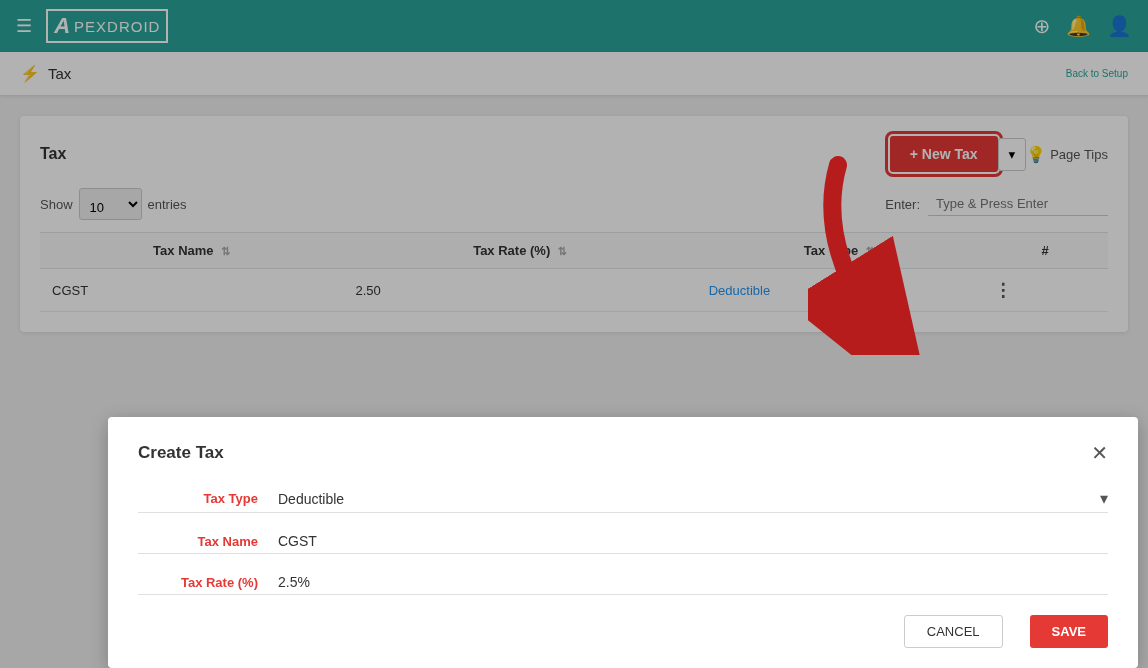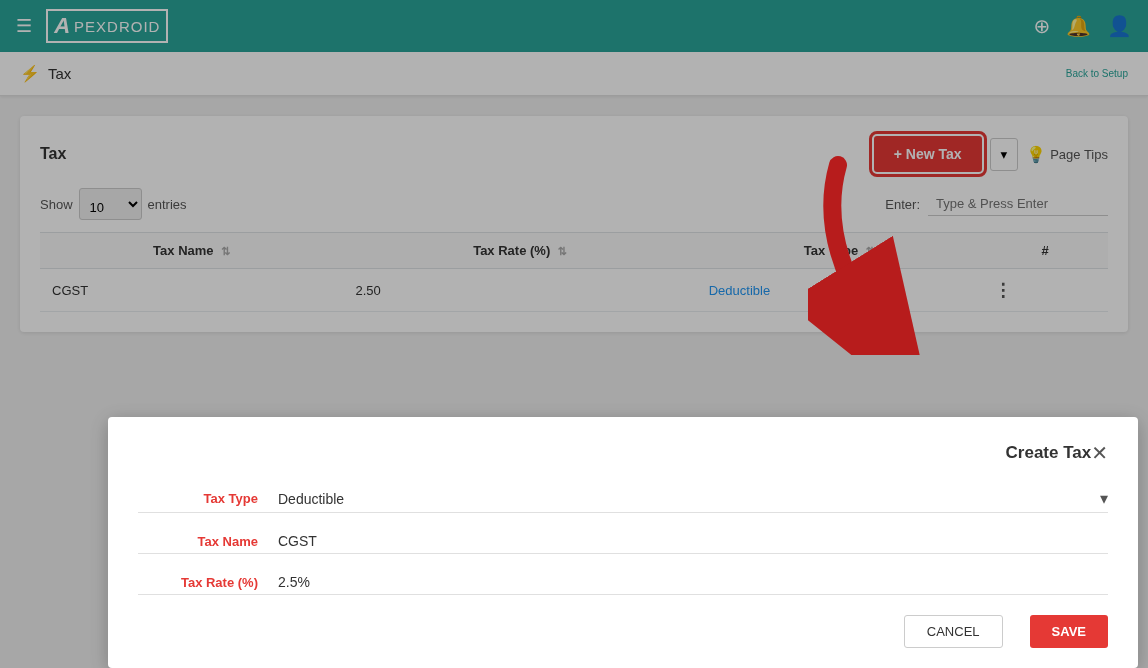--- a/index.html
+++ b/index.html
@@ -58,21 +58,21 @@
       padding: 20px;
     }
     .card-header {
       display: flex;
       align-items: center;
       justify-content: space-between;
       margin-bottom: 16px;
     }
     .card-title { font-size: 16px; font-weight: 600; color: #333; }
 
-    .header-right { display: flex; align-items: center; gap: 8px; }
+    .header-right { display: flex; align-items: center; }
 
     .new-tax-btn {
       background: #e53935;
       color: white;
       border: 2px solid #e53935;
       padding: 8px 18px;
       font-size: 14px;
       font-weight: 600;
       border-radius: 3px;
       cursor: pointer;
@@ -161,21 +161,21 @@
       border-radius: 4px;
       box-shadow: 0 4px 20px rgba(0,0,0,0.25);
       width: 1030px;
       padding: 24px 30px 20px;
       margin-bottom: 0;
       position: relative;
     }
     .modal-header {
       display: flex;
       align-items: center;
-      justify-content: flex-end;
+      justify-content: space-between;
       margin-bottom: 24px;
     }
     .modal-title { font-size: 17px; font-weight: 600; color: #333; }
     .modal-close { font-size: 20px; color: #555; cursor: pointer; background: none; border: none; }
 
     
     .form-row {
       display: flex;
       align-items: center;
       margin-bottom: 20px;

